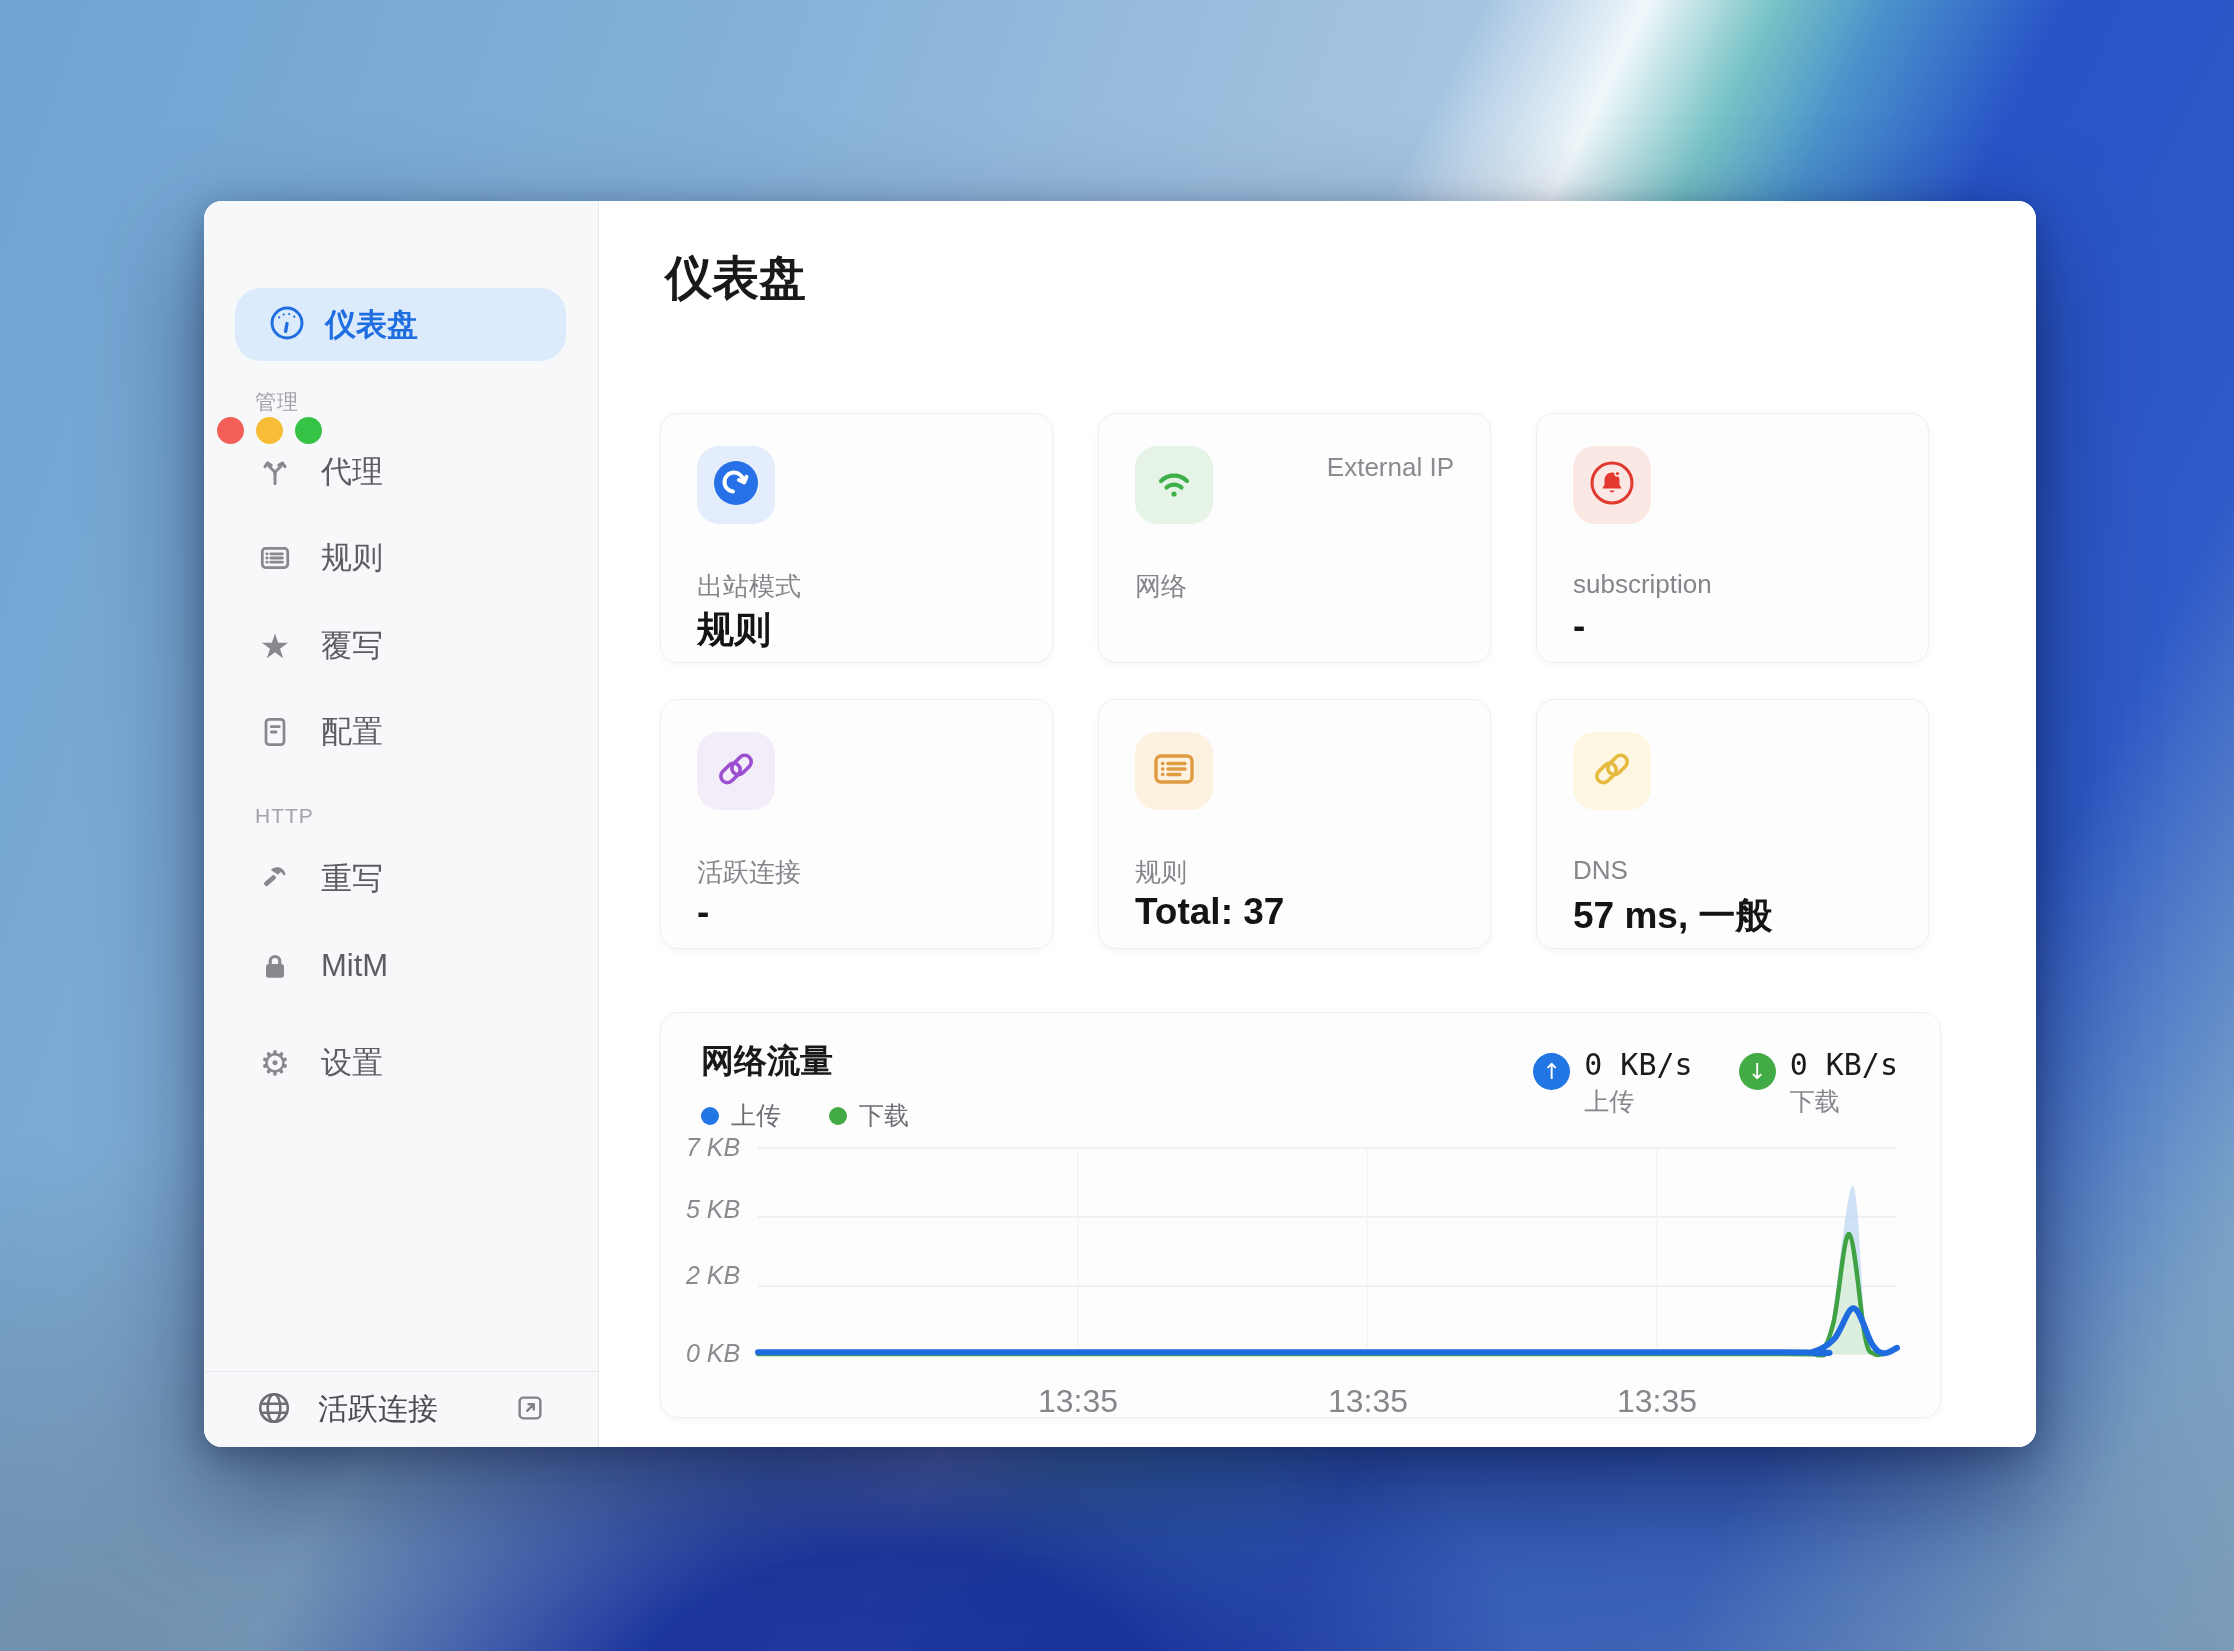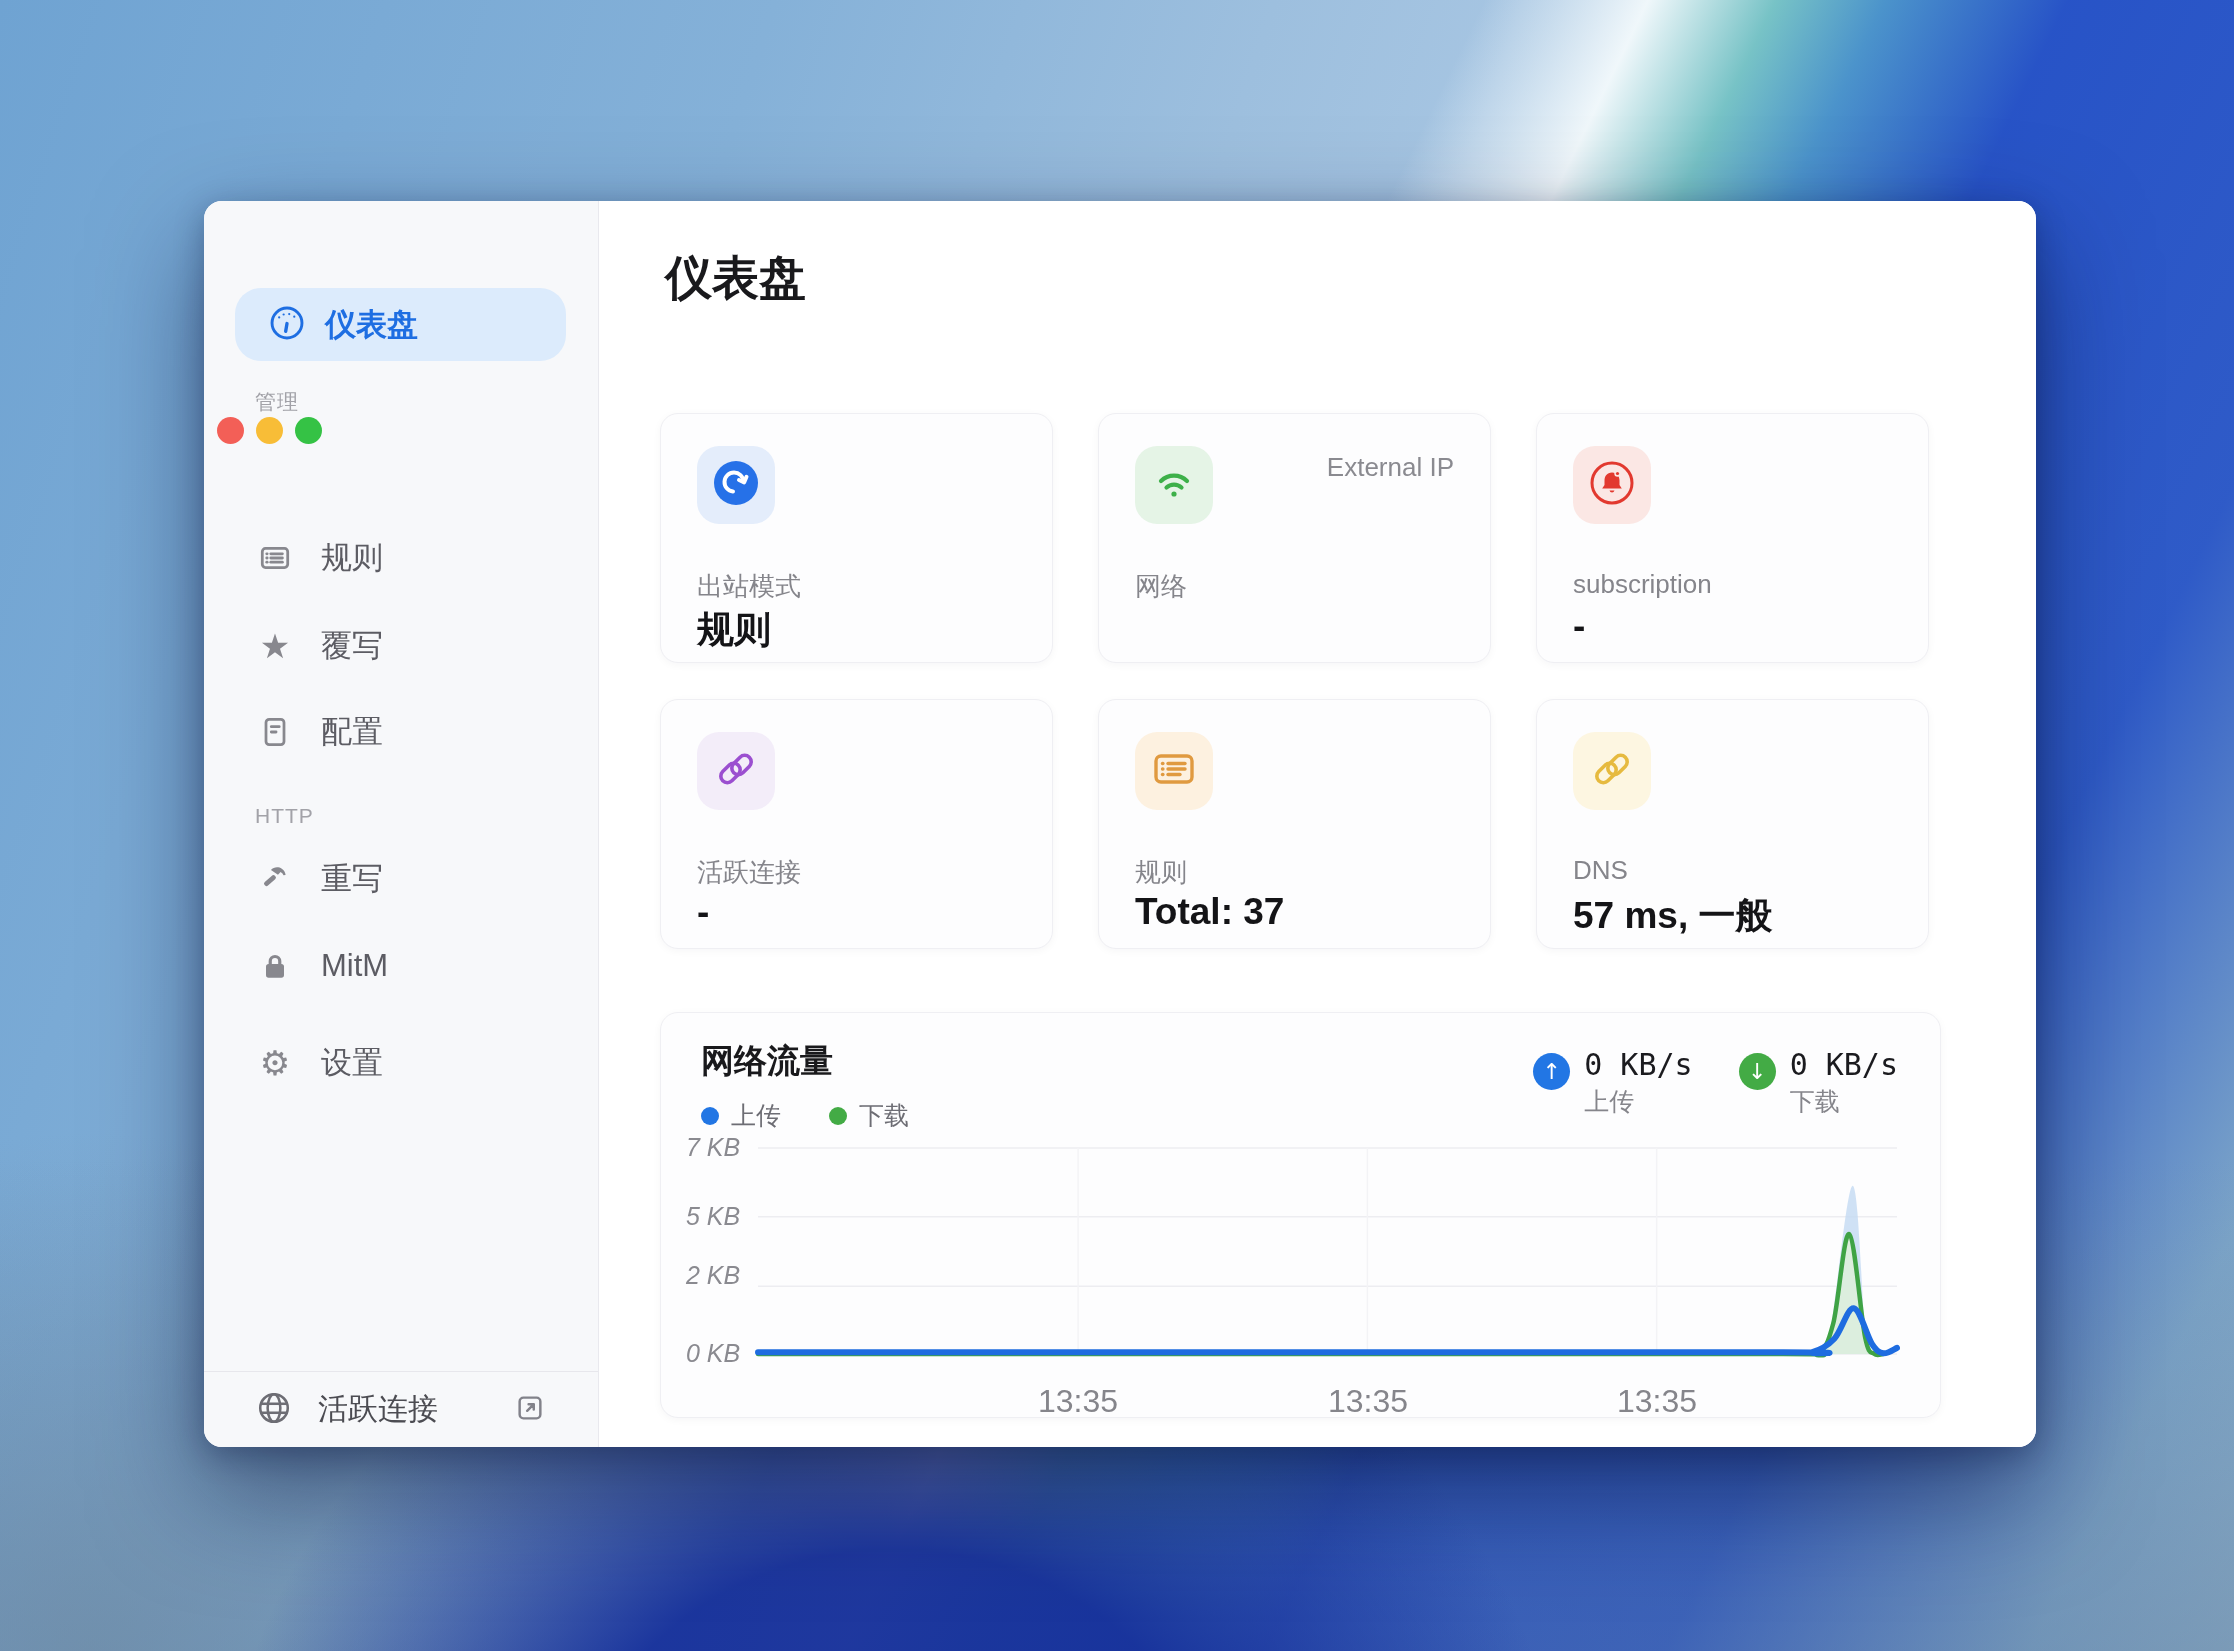--- a/index.html
+++ b/index.html
@@ -146,20 +146,31 @@
           <circle cx="14" cy="9.4" r="1" fill="#1e6ee2" stroke="none"></circle>
           <circle cx="19" cy="9" r="1" fill="#1e6ee2" stroke="none"></circle>
           <circle cx="23.5" cy="11.4" r="1" fill="#1e6ee2" stroke="none"></circle>
         </svg>
       </span>
       <span class="lbl">仪表盘</span>
     </div>
 
     <div class="sec-label" style="top:187px">管理</div>
 
+    <div class="side-item" style="top:240px">
+      <span class="ic">
+        <svg width="36" height="36" viewBox="0 0 34 34" fill="none" stroke="currentColor" stroke-width="2.8" stroke-linecap="round" stroke-linejoin="round">
+          <path d="M17 28 V19 C17 14 12 15 10 9"></path>
+          <path d="M17 19 C17 14 22 15 24 9"></path>
+          <path d="M7.5 12 L10 8.4 L13.5 10.6"></path>
+          <path d="M20.5 10.6 L24 8.4 L26.5 12"></path>
+        </svg>
+      </span>
+      <span class="lbl">代理</span>
+    </div>
 
     <div class="side-item" style="top:326px">
       <span class="ic">
         <svg width="36" height="36" viewBox="0 0 34 34" fill="none" stroke="currentColor" stroke-width="2.6" stroke-linecap="round">
           <rect x="5" y="8" width="24" height="18" rx="3"></rect>
           <line x1="13" y1="13" x2="24" y2="13"></line>
           <line x1="13" y1="17" x2="24" y2="17"></line>
           <line x1="13" y1="21" x2="24" y2="21"></line>
           <line x1="9.2" y1="13" x2="9.6" y2="13"></line>
           <line x1="9.2" y1="17" x2="9.6" y2="17"></line>
@@ -359,21 +370,21 @@
           <span>
             <div class="val">0 KB/s</div>
             <div class="sub">下载</div>
           </span>
         </div>
       </div>
 
       <div class="y-axis">
         <span style="top: 199px;">0 KB</span>
         <span style="top: 121px; margin-left: 12px;">2 KB</span>
-        <span style="top: 62px; margin-left: 30px;">5 KB</span>
+        <span style="top: 55px; margin-left: 30px;">5 KB</span>
         <span style="top: -7px;">7 KB</span>
       </div>
 
       <div class="plot">
         <svg width="1139" height="221" viewBox="0 0 1145 222">
             <line x1="0" x2="1145" y1="215" y2="215" stroke="#ededf1" stroke-width="1.5"></line>
             <line x1="0" x2="1145" y1="147" y2="147" stroke="#ededf1" stroke-width="1.5"></line>
             <line x1="0" x2="1145" y1="77" y2="77" stroke="#ededf1" stroke-width="1.5"></line>
             <line x1="0" x2="1145" y1="8" y2="8" stroke="#ededf1" stroke-width="1.5"></line>
             <line x1="321.745" x2="321.745" y1="8" y2="215" stroke="#f3f3f6" stroke-width="1.5"></line>

